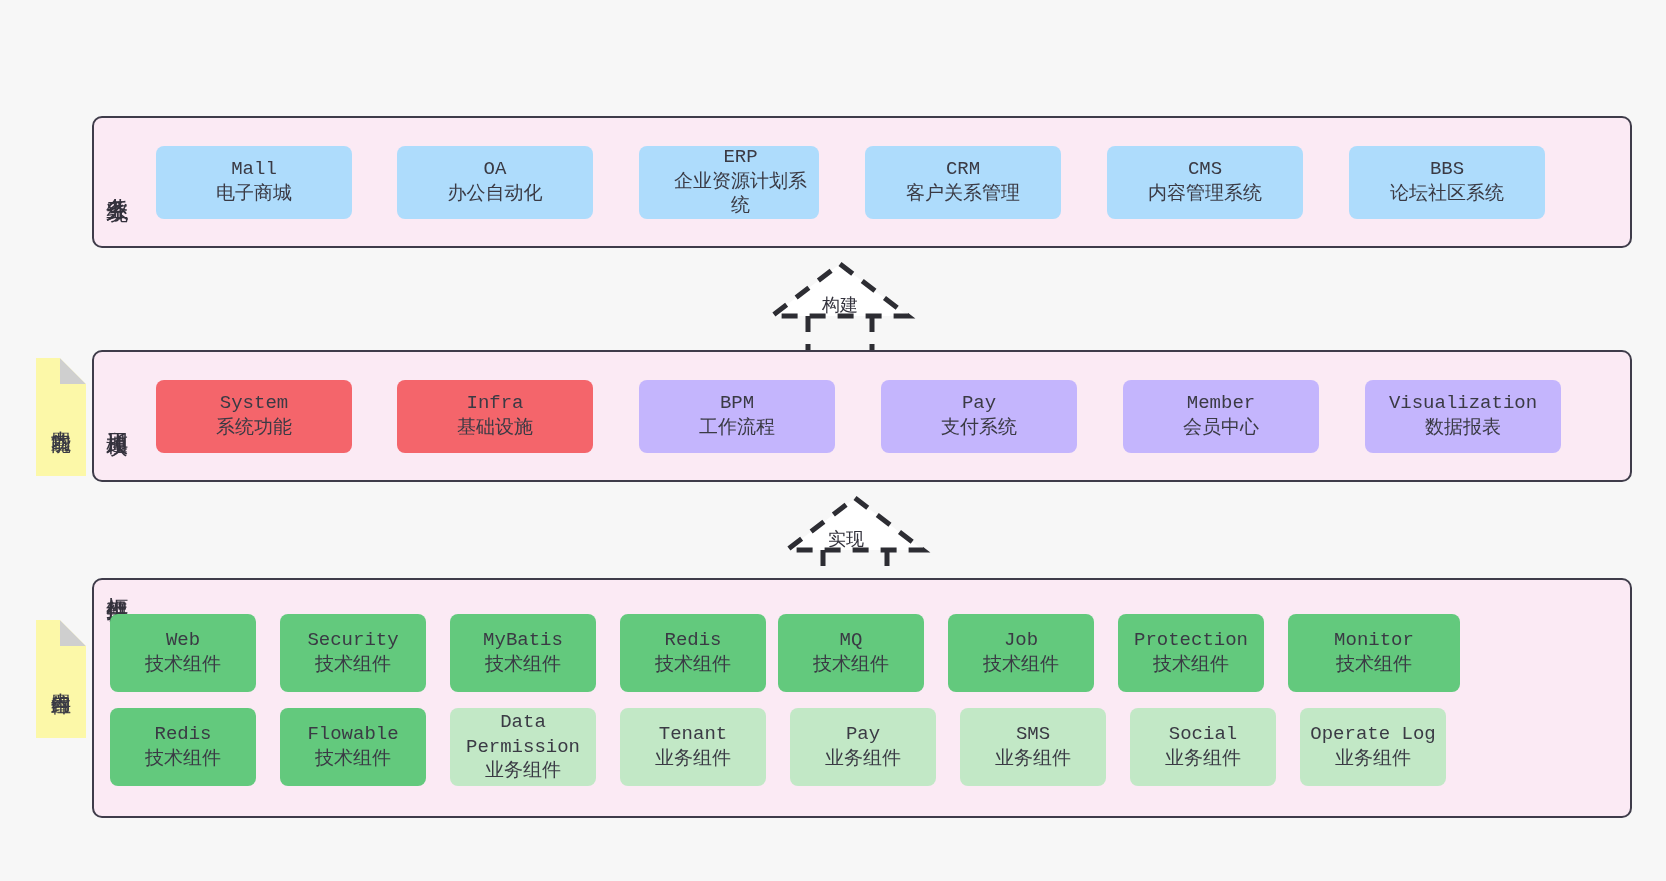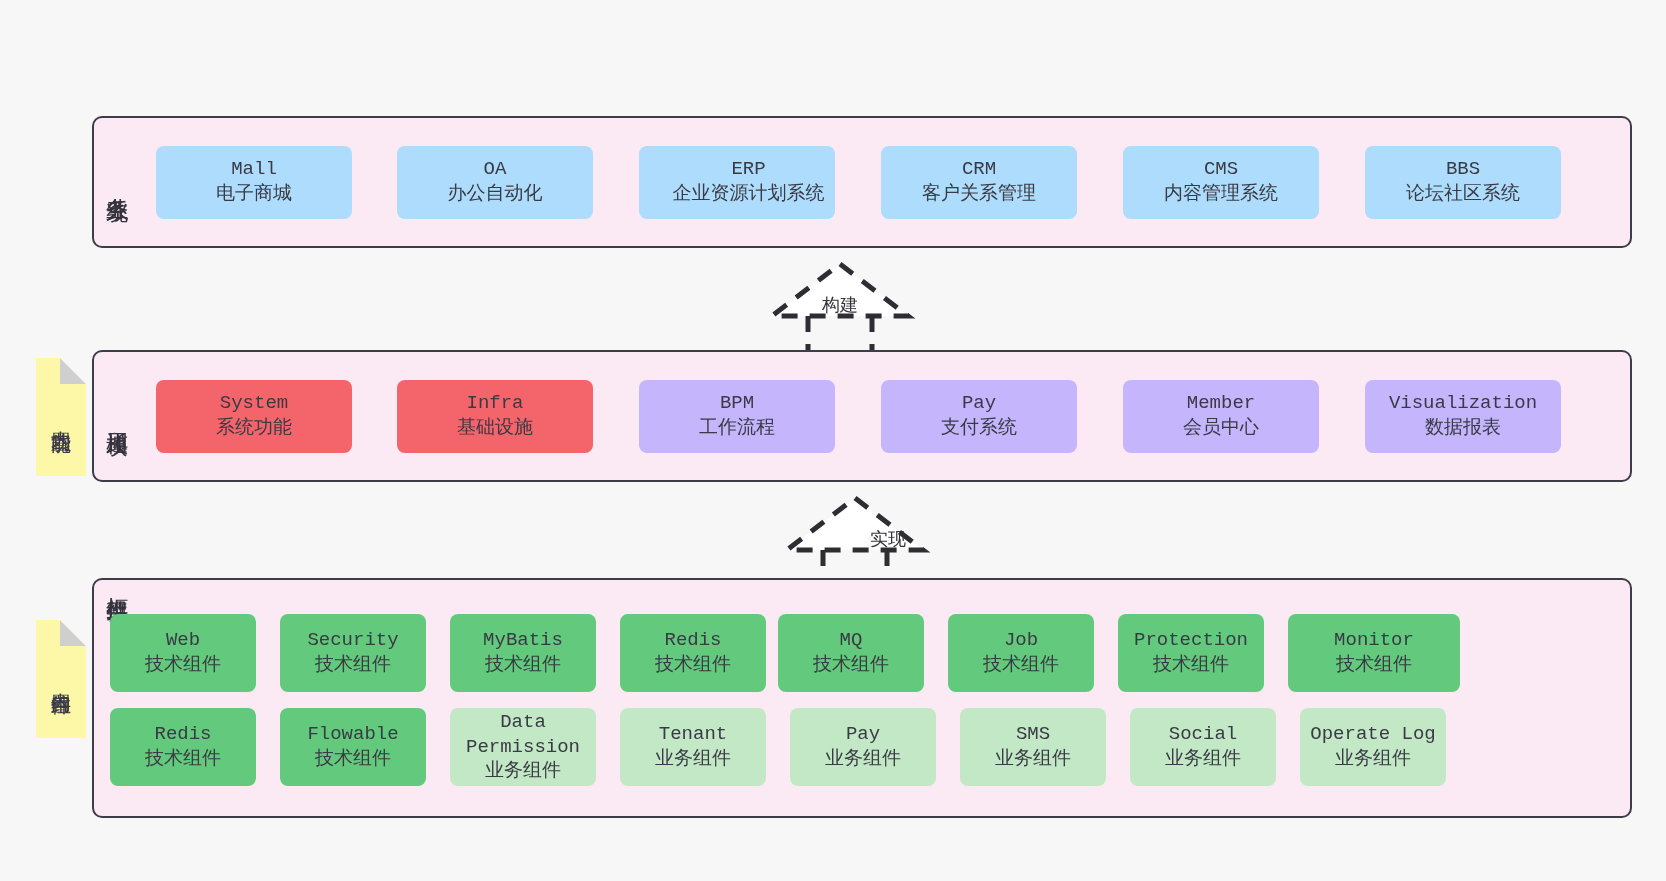--- a/index.html
+++ b/index.html
@@ -134,21 +134,21 @@
     <div class="layer-body">
       <div class="row">
         <div class="card c-blue" style="width:196px;height:73px;margin-left:10px;">
           <span class="en">Mall</span>
           <span class="cn">电子商城</span>
         </div>
         <div class="card c-blue" style="width:196px;height:73px;margin-left:45px;">
           <span class="en">OA</span>
           <span class="cn">办公自动化</span>
         </div>
-        <div class="card c-blue" style="width:196px;height:73px;margin-left:46px;padding-left:29px;">
+        <div class="card c-blue" style="width:180px;height:73px;margin-left:46px;padding-left:29px;">
           <span class="en">ERP</span>
           <span class="cn">企业资源计划系统</span>
         </div>
         <div class="card c-blue" style="width:196px;height:73px;margin-left:46px;">
           <span class="en">CRM</span>
           <span class="cn">客户关系管理</span>
         </div>
         <div class="card c-blue" style="width:196px;height:73px;margin-left:46px;">
           <span class="en">CMS</span>
           <span class="cn">内容管理系统</span>
@@ -202,21 +202,21 @@
           <span class="cn">数据报表</span>
         </div>
       </div>
     </div>
   </div>
 
   <svg class="uml-arrow" width="160" height="100" style="left:775px; top:492px;">
     <path d="M 80 6 L 148 58 L 12 58 Z" fill="#ffffff" stroke="#2d2d33" stroke-width="5" stroke-dasharray="16,12" stroke-linejoin="miter"></path>
     <path d="M 48 58 L 48 100 M 112 58 L 112 100" fill="none" stroke="#2d2d33" stroke-width="5" stroke-dasharray="16,12"></path>
   </svg>
-  <div class="uml-label" style="left:848px; top:527px; width:80px;">实现</div>
+  <div class="uml-label" style="left:806px; top:527px; width:80px;">实现</div>
 
   <div class="note" style="left:36px; top:620px; width:50px; height:118px;">
     <span class="fold"></span>
     <span>内置组件</span>
   </div>
   <div class="layer" id="layer-framework-components" style="left:92px; top:578px; width:1540px; height:240px;flex-direction:column;">
     <div class="layer-title">框架组件</div>
     <div class="layer-body">
 
       <div class="row">

